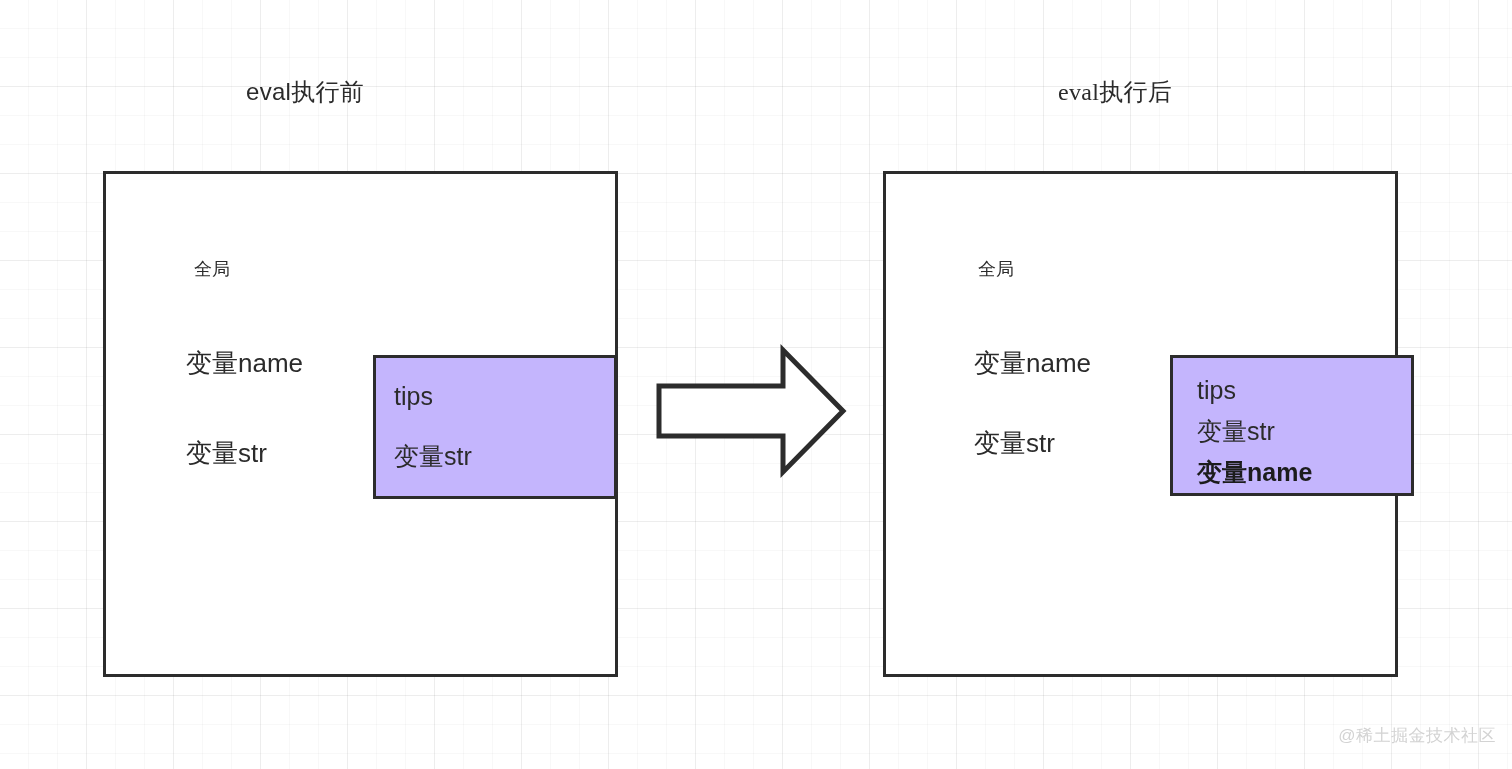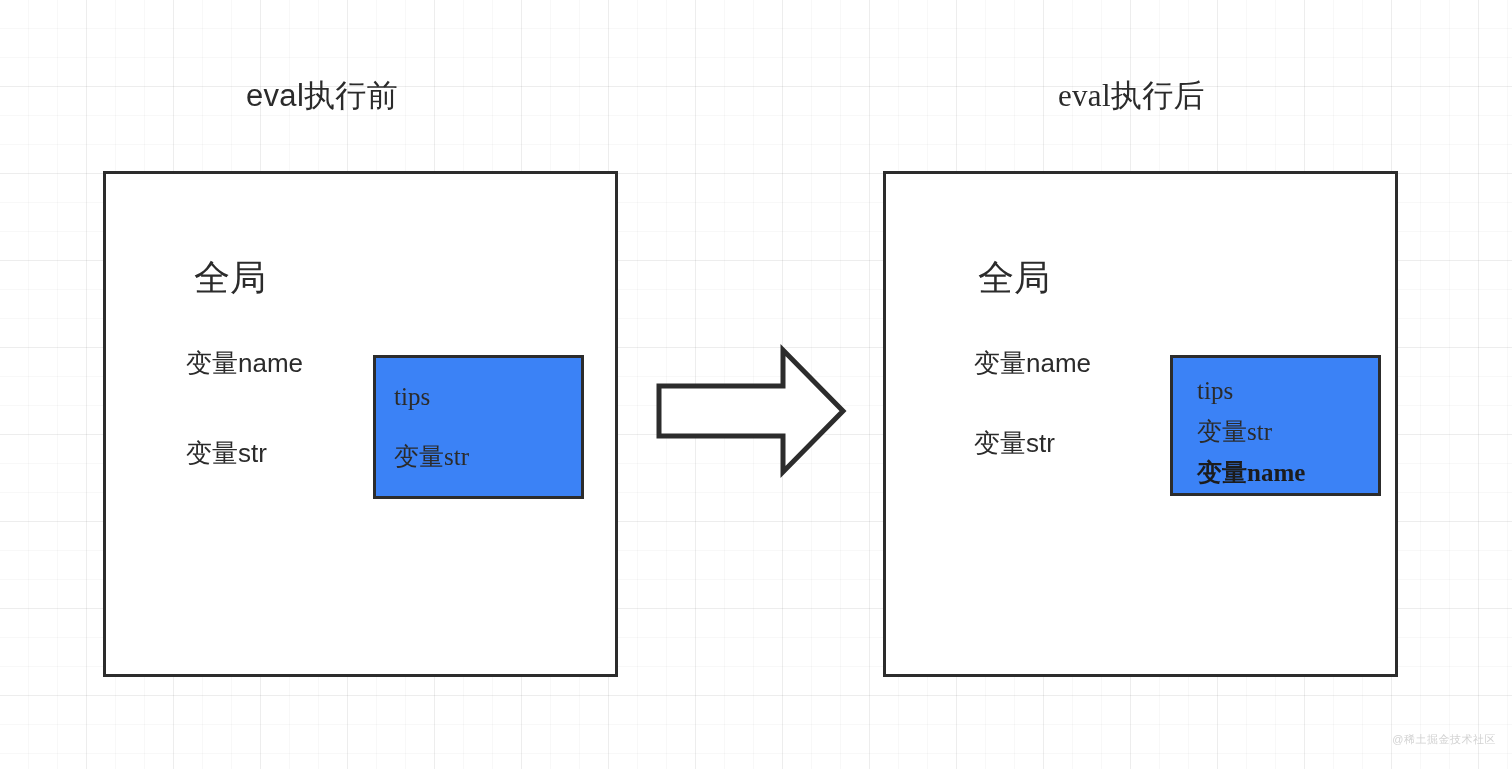--- a/index.html
+++ b/index.html
@@ -28,21 +28,21 @@
       87px 87px,
       87px 87px,
       29px 29px,
       29px 29px;
     background-position: -1px -1px, -1px -1px, -1px -1px, -1px -1px;
   }
 
   
   .panel-caption {
     position: absolute;
-    font-size: 31px;
+    font-size: 24px;
     color: #2b2b2b;
     letter-spacing: 0.3px;
     white-space: nowrap;
     line-height: 1;
   }
   #caption-before { left: 246px; top: 80px; }
   #caption-after  { left: 1058px; top: 80px; font-family: Liberation Serif, serif; }
 
   
   .scope-box {
@@ -52,21 +52,21 @@
     box-sizing: border-box;
     width: 515px;
     height: 506px;
     top: 171px;
   }
   #scope-box-before { left: 103px; }
   #scope-box-after  { left: 883px; }
 
   .scope-title {
     position: absolute;
-    font-size: 36px;
+    font-size: 18px;
     color: #2b2b2b;
     line-height: 1;
     white-space: nowrap;
   }
   #scope-title-before { left: 88px; top: 86px; }
   #scope-title-after  { left: 92px; top: 86px; }
 
   .var-list {
     position: absolute;
     left: 80px;
@@ -80,25 +80,24 @@
     color: #2b2b2b;
     line-height: 1;
     white-space: nowrap;
     margin-bottom: 64px;
   }
   #var-list-after .var-item { margin-bottom: 54px; }
 
   
   .inner-box {
     position: absolute;
-    background: #3b82f6;
+    background: #c4b5fd;
     border: 3px solid #2c2c2c;
     box-sizing: border-box;
-    width: 211px;
-    font-family: Liberation Serif, serif;
+    width: 244px;
   }
   #inner-box-before {
     left: 267px;
     top: 181px;
     height: 144px;
     padding: 26px 0 0 18px;
   }
   #inner-box-after {
     left: 284px;
     top: 181px;
@@ -126,21 +125,21 @@
     top: 343px;
     width: 200px;
     height: 140px;
   }
 
   
   #watermark {
     position: absolute;
     right: 16px;
     bottom: 22px;
-    font-size: 11px;
+    font-size: 17px;
     color: #d3d3d3;
     white-space: nowrap;
     letter-spacing: 0.5px;
   }
 </style>
 </head>
 <body>
 
 <div id="canvas">
 

